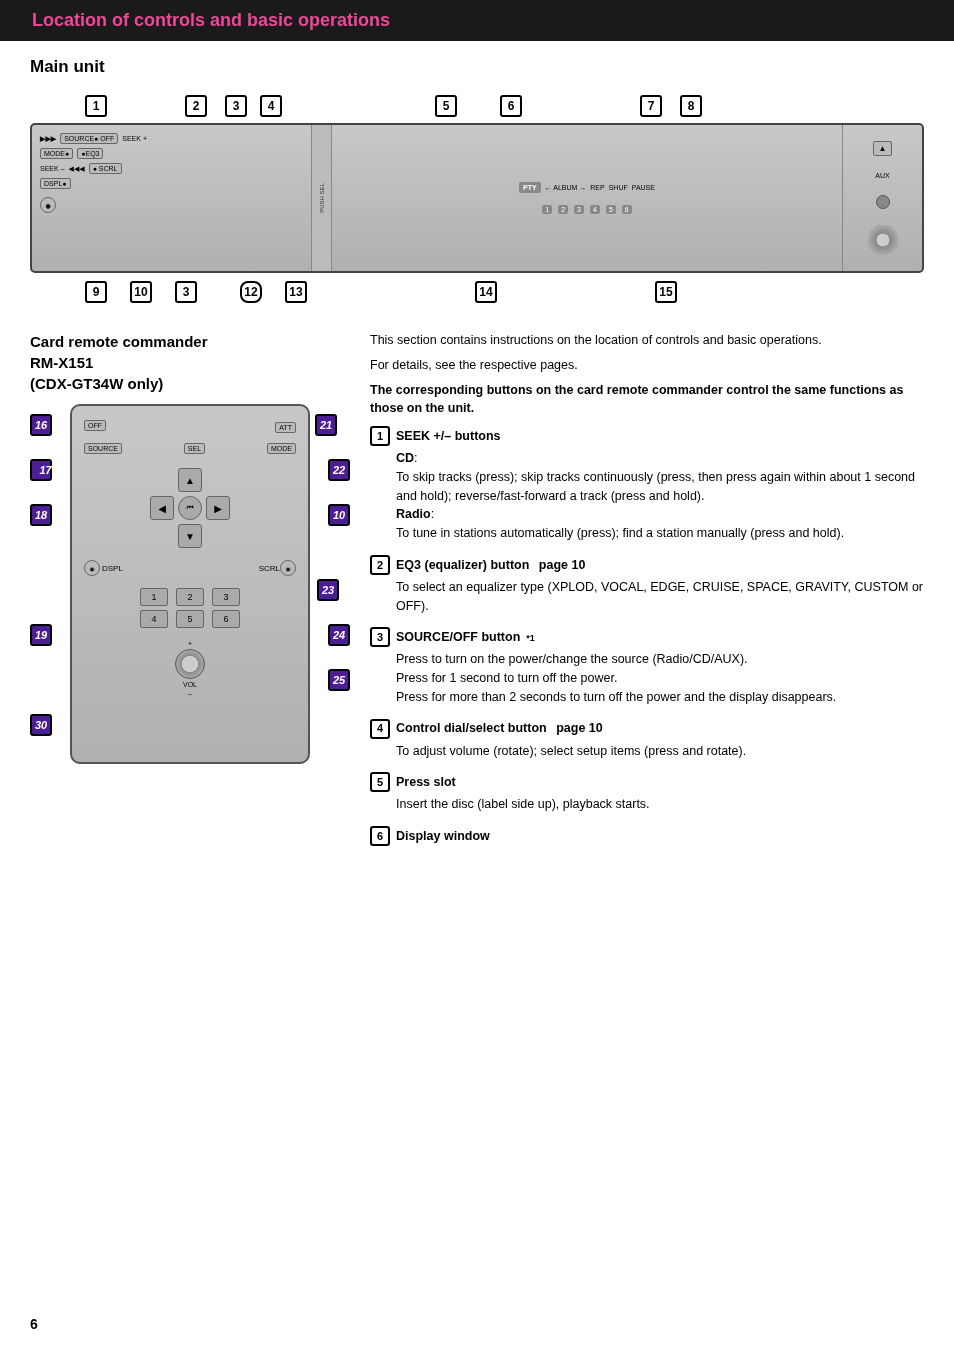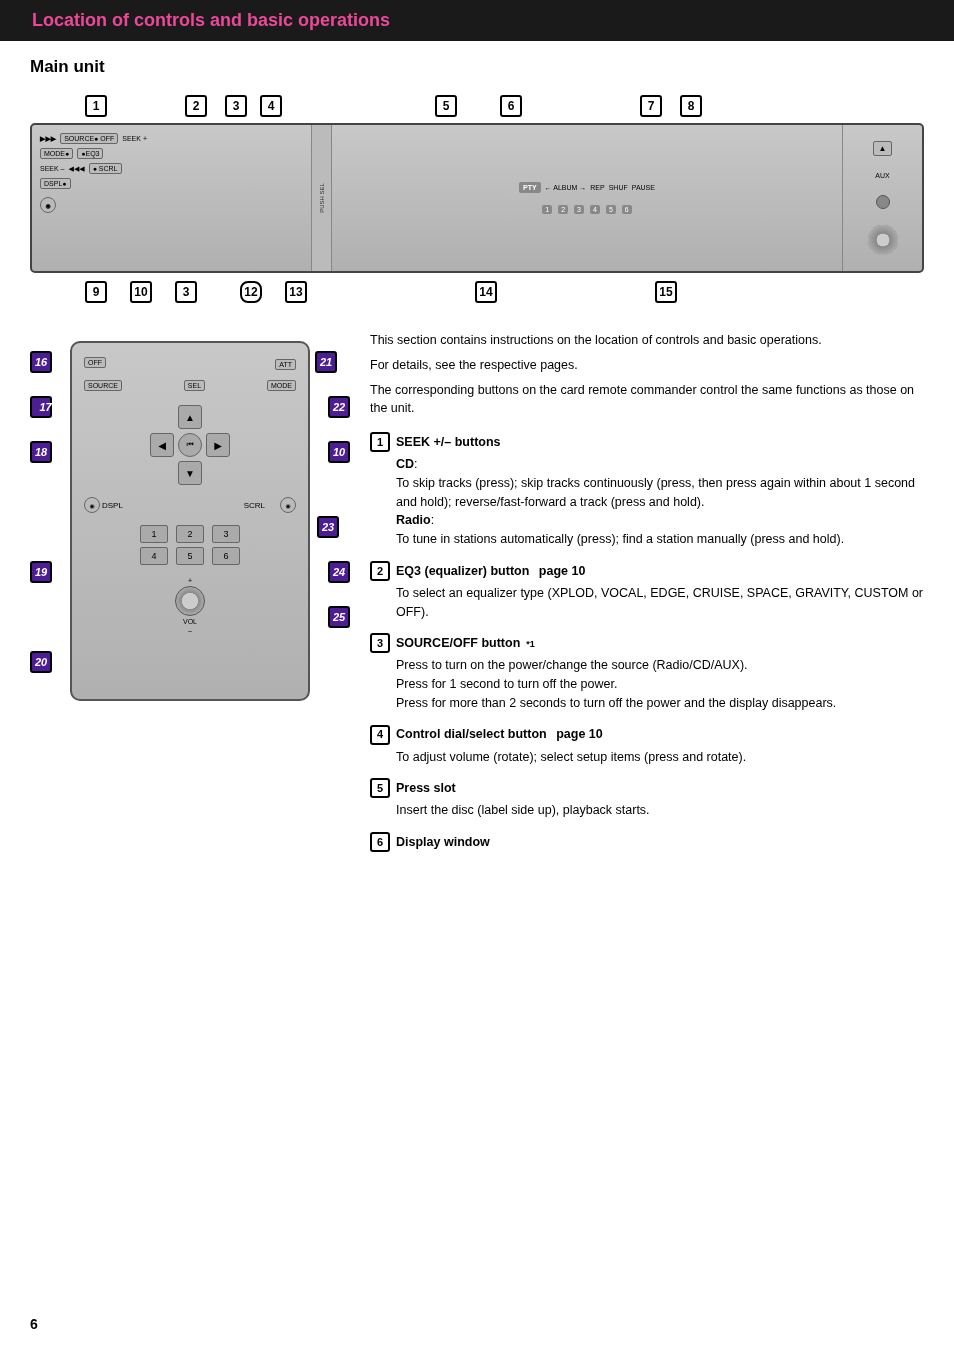--- a/index.html
+++ b/index.html
@@ -344,29 +344,34 @@
       <div class="callout" style="position:absolute; left:210px; top:6px;border-radius:8px;">12</div>
       <div class="callout" style="position:absolute; left:255px; top:6px;">13</div>
       <div class="callout" style="position:absolute; left:445px; top:6px;">14</div>
       <div class="callout" style="position:absolute; left:625px; top:6px;text-align:center;">15</div>
     </div>
   </div>
 
   <div class="two-column">
 
     <div class="left-col">
+      <div style="font-size:15px; font-weight:bold; line-height:1.4;">
+        <span>Card remote commander</span><br>
+        <span>RM-X151</span><br>
+        <span>(CDX-GT34W only)</span>
+      </div>
 
       <div style="position:relative; margin-top:10px;">
 
         <div style="position:absolute; left:0; top:0; display:flex; flex-direction:column; gap:8px; padding-top:10px;">
           <div class="rc-callout dark" style="position:absolute; top:10px; left:0;">16</div>
           <div class="rc-callout dark" style="position:absolute; top:55px; left:0;padding-left:9px;">17</div>
           <div class="rc-callout dark" style="position:absolute; top:100px; left:0;">18</div>
           <div class="rc-callout dark" style="position:absolute; top:220px; left:0;">19</div>
-          <div class="rc-callout dark" style="position:absolute; top:310px; left:0;">20</div>
+          <div class="rc-callout dark" style="position:absolute; top:310px; left:0;">30</div>
         </div>
 
         <div style="margin-left:40px; margin-right:40px; border:2px solid #555; border-radius:10px; background:linear-gradient(to bottom, #c8c8c8, #b0b0b0); padding:12px; min-height:360px; position:relative;">
 
           <div style="display:flex; justify-content:space-between; margin-bottom:10px;">
             <div style="display:flex; gap:8px; align-items:center;">
               <span class="btn-small">OFF</span>
             </div>
             <div>
               <span class="btn-small">ATT</span>
@@ -394,21 +399,21 @@
             </div>
           </div>
 
           <div style="display:flex; justify-content:space-between; align-items:center; margin-bottom:12px;">
             <div style="display:flex; align-items:center; gap:2px;">
               <div class="btn-round">
                 <span style="font-size:6px;">◉</span>
               </div>
               <span style="font-size:8px;">DSPL</span>
             </div>
-            <div style="display:flex; align-items:center; gap:15px;">
+            <div style="display:flex; align-items:center; gap:0;">
               <span style="font-size:8px;">SCRL</span>
               <div class="btn-round">
                 <span style="font-size:6px;">◉</span>
               </div>
             </div>
           </div>
 
           <div style="display:flex; flex-direction:column; gap:4px; align-items:center; margin-bottom:12px;">
             <div style="display:flex; gap:8px;">
               <div style="width:28px; height:18px; background:#aaa; border:1px solid #666; border-radius:2px; display:flex; align-items:center; justify-content:center; font-size:9px;">1</div>
@@ -442,21 +447,21 @@
           <div class="rc-callout dark" style="position:absolute; top:265px; right:0;">25</div>
         </div>
 
       </div>
     </div>
 
     <div class="right-col">
       <div class="instructions">
         <p>This section contains instructions on the location of controls and basic operations.</p>
         <p>For details, see the respective pages.</p>
-        <p style="margin-bottom:14px;">The corresponding buttons on the card remote commander control the same functions as those on the unit.</p>
+        <p style="margin-bottom:8px;font-weight:bold;">The corresponding buttons on the card remote commander control the same functions as those on the unit.</p>
 
         <div class="item-block">
           <div class="item-header">
             <div class="item-num-box">1</div>
             <strong>SEEK +/– buttons</strong>
           </div>
           <div class="item-body">
             <span class="sub-head">CD</span>:<br>
             To skip tracks (press); skip tracks continuously (press, then press again within about 1 second and hold); reverse/fast-forward a track (press and hold).<br>
             <span class="sub-head">Radio</span>:<br>

